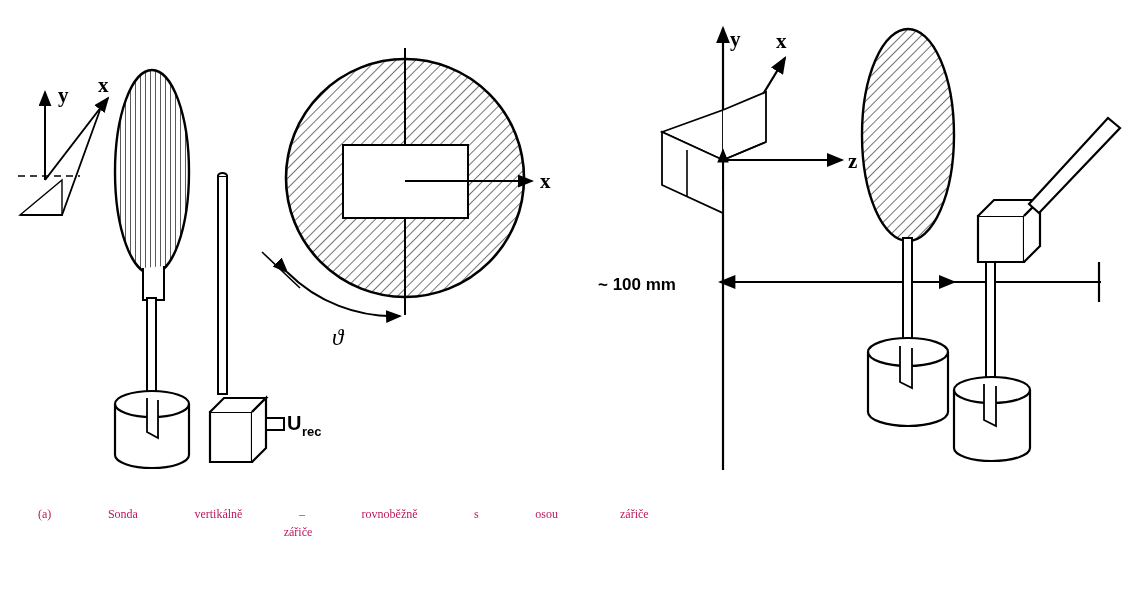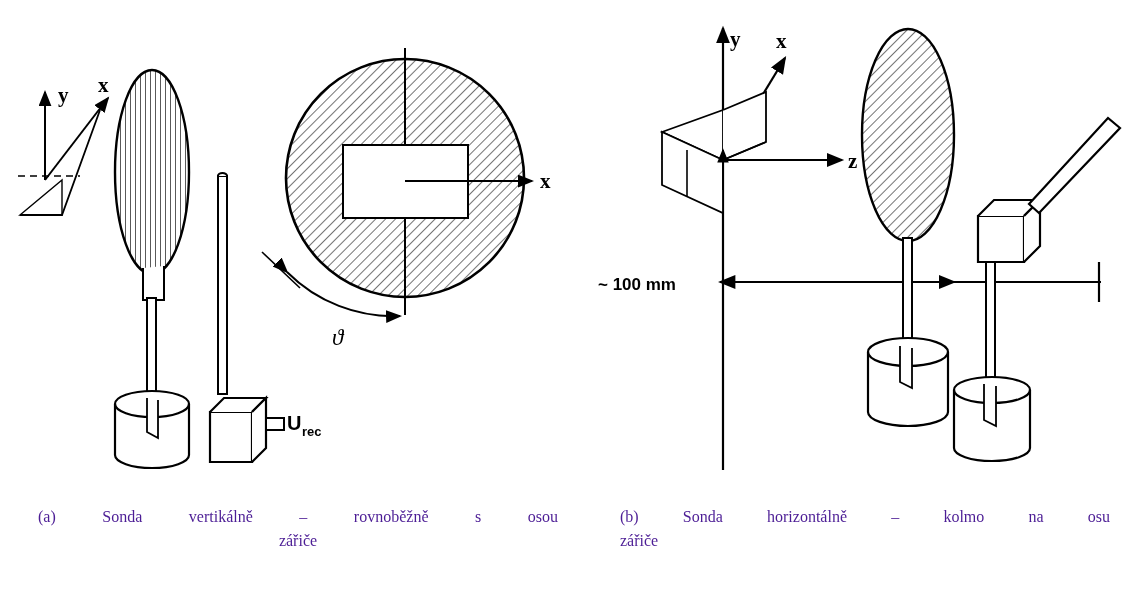--- a/index.html
+++ b/index.html
@@ -29,23 +29,23 @@
     height: 500px;
   }
   #panel-b {
     left: 580px;
     width: 561px;
     height: 500px;
   }
   .caption {
     position: absolute;
     font-family: "Liberation Serif", serif;
-    font-size: 16px;
+    font-size: 12px;
     line-height: 1.5;
-    color: #4c1d95;
+    color: #be185d;
   }
   #caption-a {
     left: 38px;
     top: 505px;
     width: 520px;
     text-align: center;
   }
   #caption-a .cap-line1 {
     display: block;
     text-align: justify;
@@ -233,17 +233,16 @@
       </g>
     </svg>
   </div>
 
   <div class="caption" id="caption-a">
     <span class="cap-line1">(a) Sonda vertikálně – rovnoběžně s osou</span>
     <span class="cap-line2">zářiče</span>
   </div>
 
   <div class="caption" id="caption-b">
-    <span class="cap-line1">(b) Sonda horizontálně – kolmo na osu</span>
     <span class="cap-line2">zářiče</span>
   </div>
 
 </div>
 
 </body></html>

